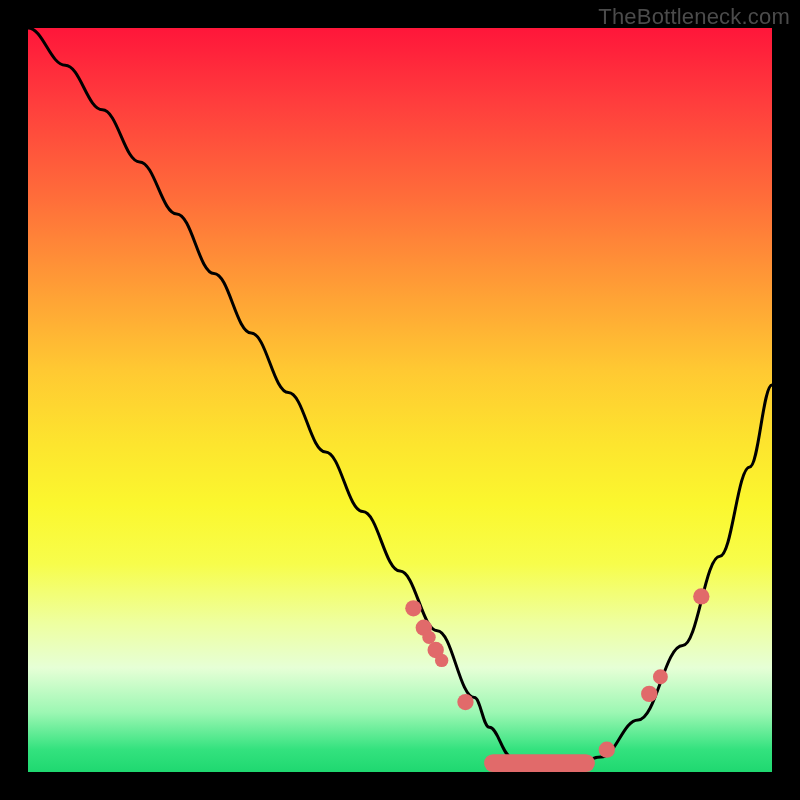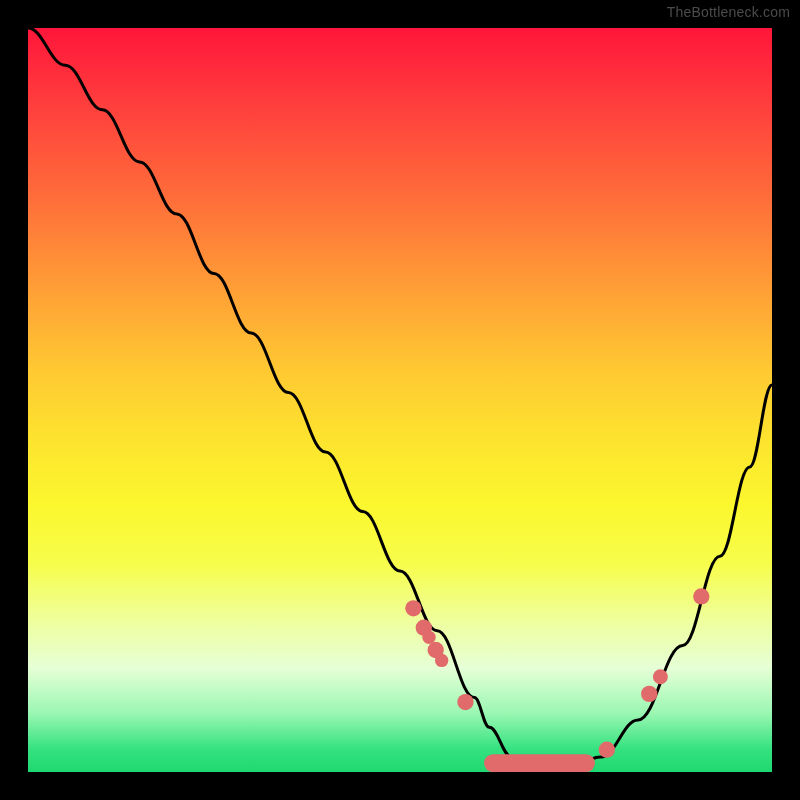--- a/index.html
+++ b/index.html
@@ -31,21 +31,21 @@
       #9cf7b3 92%,
       #33e27e 97%,
       #1fd870 100%
     );
   }
   .watermark {
     position: absolute;
     top: 4px;
     right: 10px;
     color: #4b4b4b;
-    font-size: 14px;
+    font-size: 22px;
     font-weight: 400;
     letter-spacing: 0.2px;
     user-select: none;
   }
   svg.curve {
     position: absolute;
     left: 0; top: 0;
     width: 744px;
     height: 744px;
     overflow: visible;

